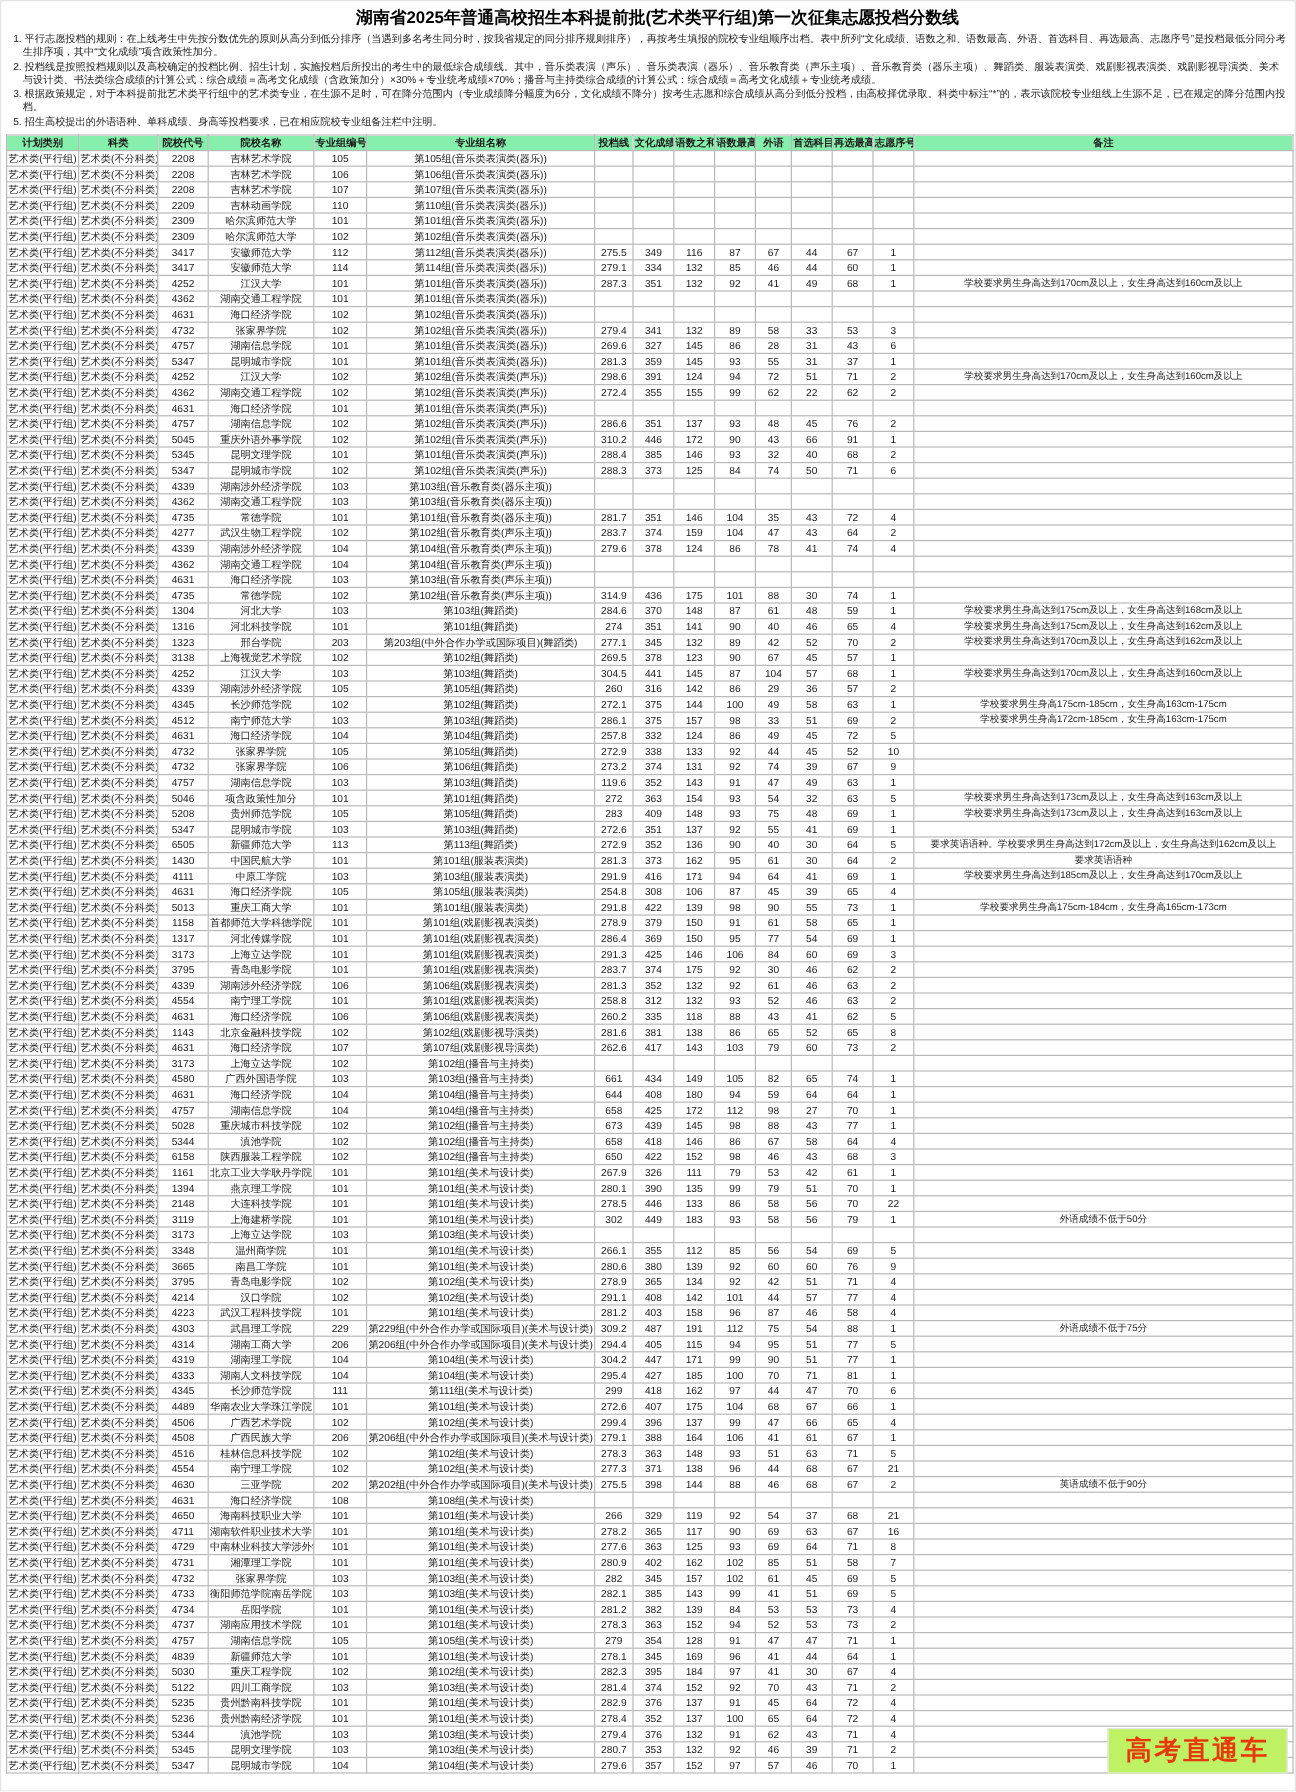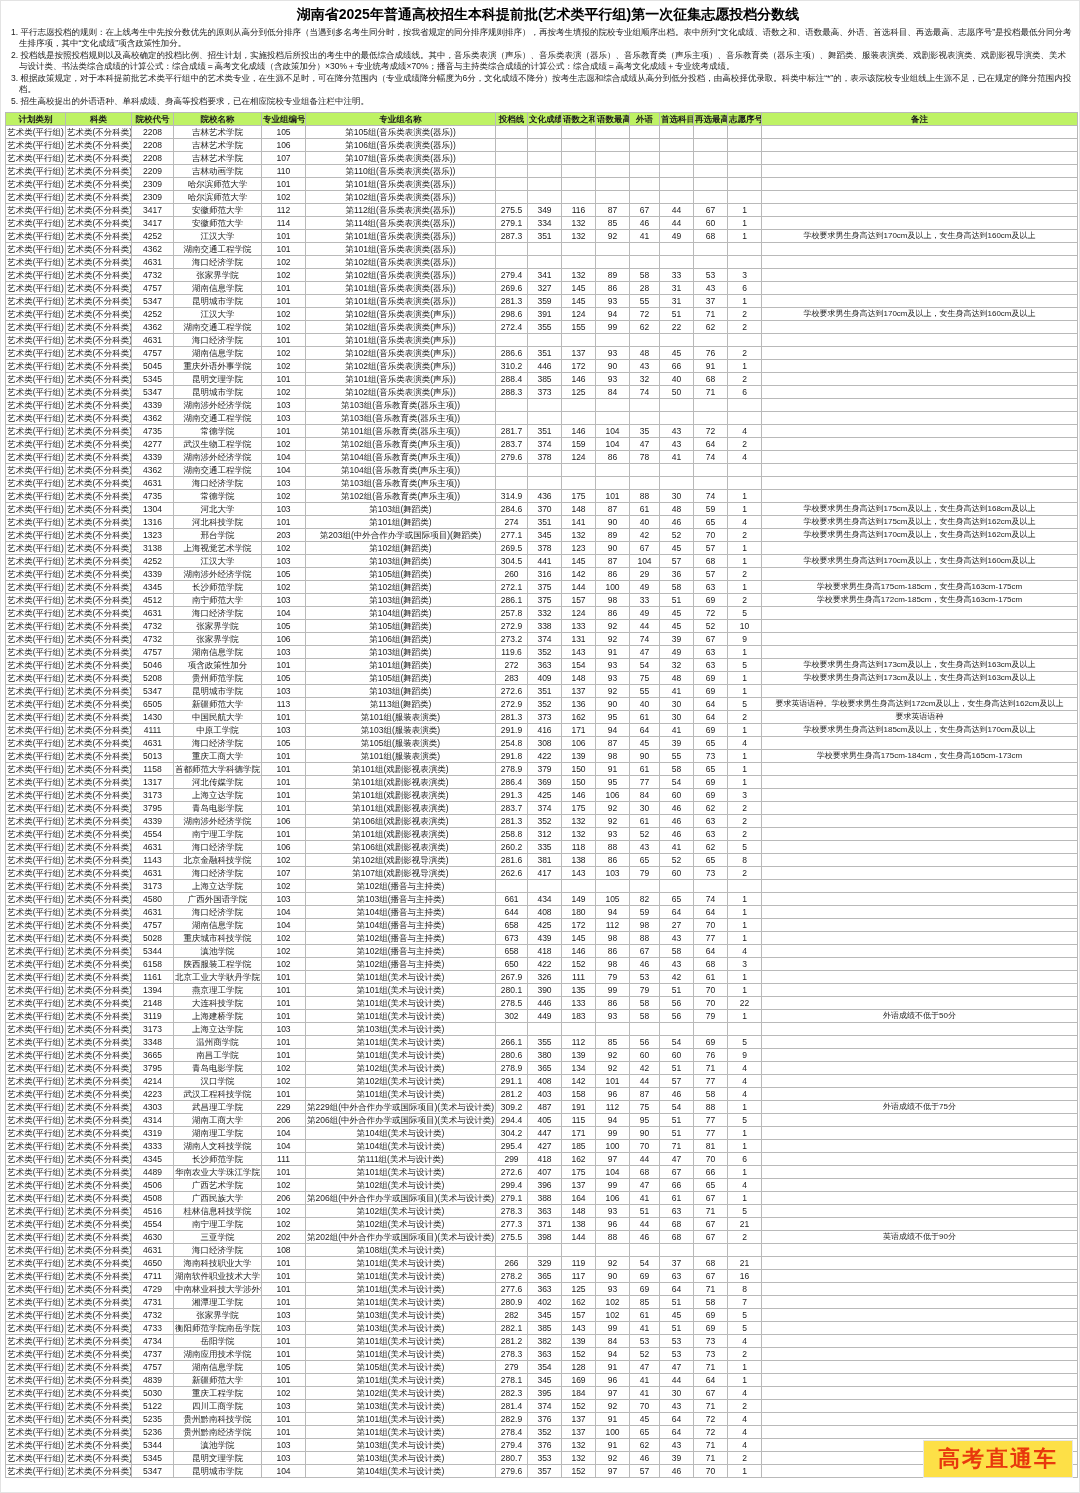--- a/index.html
+++ b/index.html
@@ -4,23 +4,23 @@
 <style>
   html,body{margin:0;padding:0;background:#ffffff;}
   body{font-family:"Liberation Sans","DejaVu Sans",sans-serif;color:#1a1a1a;}
   .page{position:relative;width:1080px;height:1493px;overflow:hidden;background:#fff;border:1px solid #e3e3e3;box-sizing:border-box;}
   .title{text-align:center;font-size:14px;font-weight:bold;padding:5px 0 3px 16px;color:#000;}
   .notes{font-size:8.5px;line-height:11px;color:#222;padding:0 6px 2px 6px;}
   .notes-label{font-weight:bold;}
   .notes [data-name="note-item"]{padding-left:12px;text-indent:-8px;margin:0 0 1px 0;}
   table{border-collapse:collapse;table-layout:fixed;width:1072px;margin:2px 4px 0 4px;font-size:8.5px;}
   th,td{border:1px solid #b9b9b9;height:12px;line-height:12px;padding:0 1px;text-align:center;white-space:nowrap;overflow:hidden;}
-  thead th{background:#bef264;font-weight:bold;font-size:8.5px;}
+  thead th{background:#86efac;font-weight:bold;font-size:8.5px;}
   td.remark{font-size:8px;color:#222;}
-  .watermark{position:absolute;right:6px;bottom:14px;background:#fde047;border:1px solid #e6e6e6;padding:3px 14px;font-size:22px;font-weight:bold;color:#e8380d;letter-spacing:2px;}
+  .watermark{position:absolute;right:6px;bottom:14px;background:#bef264;border:1px solid #e6e6e6;padding:3px 14px;font-size:22px;font-weight:bold;color:#e8380d;letter-spacing:2px;}
 </style>
 </head>
 <body>
 
 <div class="page" data-name="document">
   <div class="title" data-name="page-title">湖南省2025年普通高校招生本科提前批(艺术类平行组)第一次征集志愿投档分数线</div>
 
   <div class="notes" data-name="notes-section">
     <div data-name="notes-list">
         <div data-name="note-item">1. 平行志愿投档的规则：在上线考生中先按分数优先的原则从高分到低分排序（当遇到多名考生同分时，按我省规定的同分排序规则排序），再按考生填报的院校专业组顺序出档。表中所列“文化成绩、语数之和、语数最高、外语、首选科目、再选最高、志愿序号”是投档最低分同分考生排序项，其中“文化成绩”项含政策性加分。</div>

